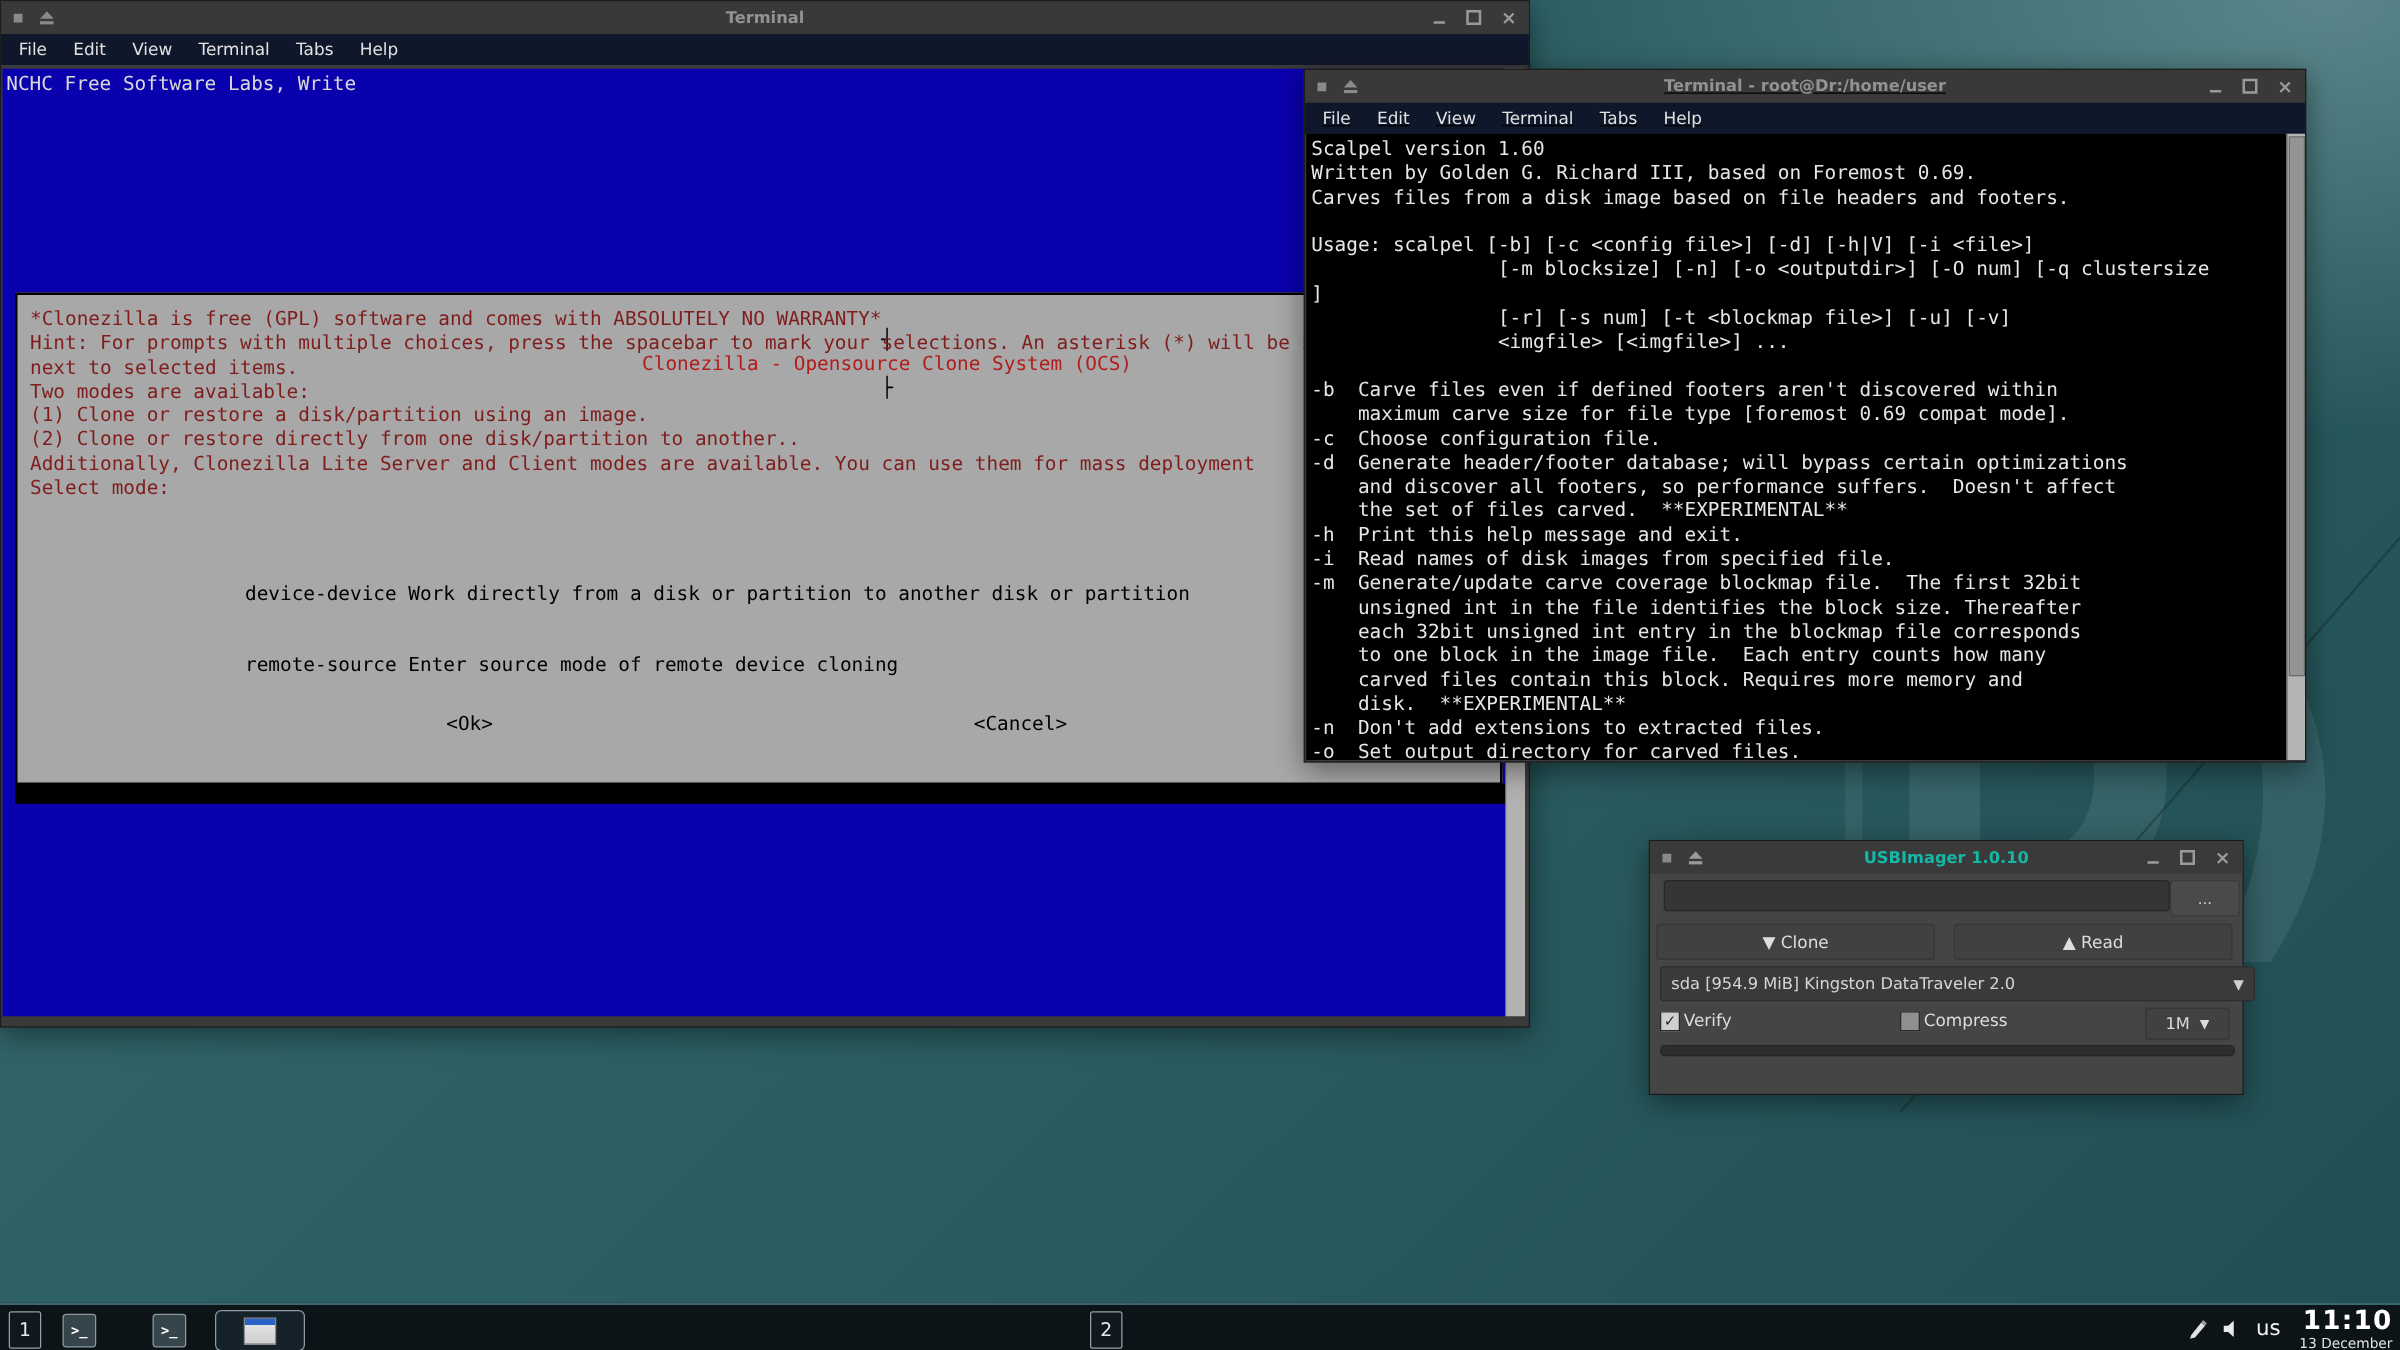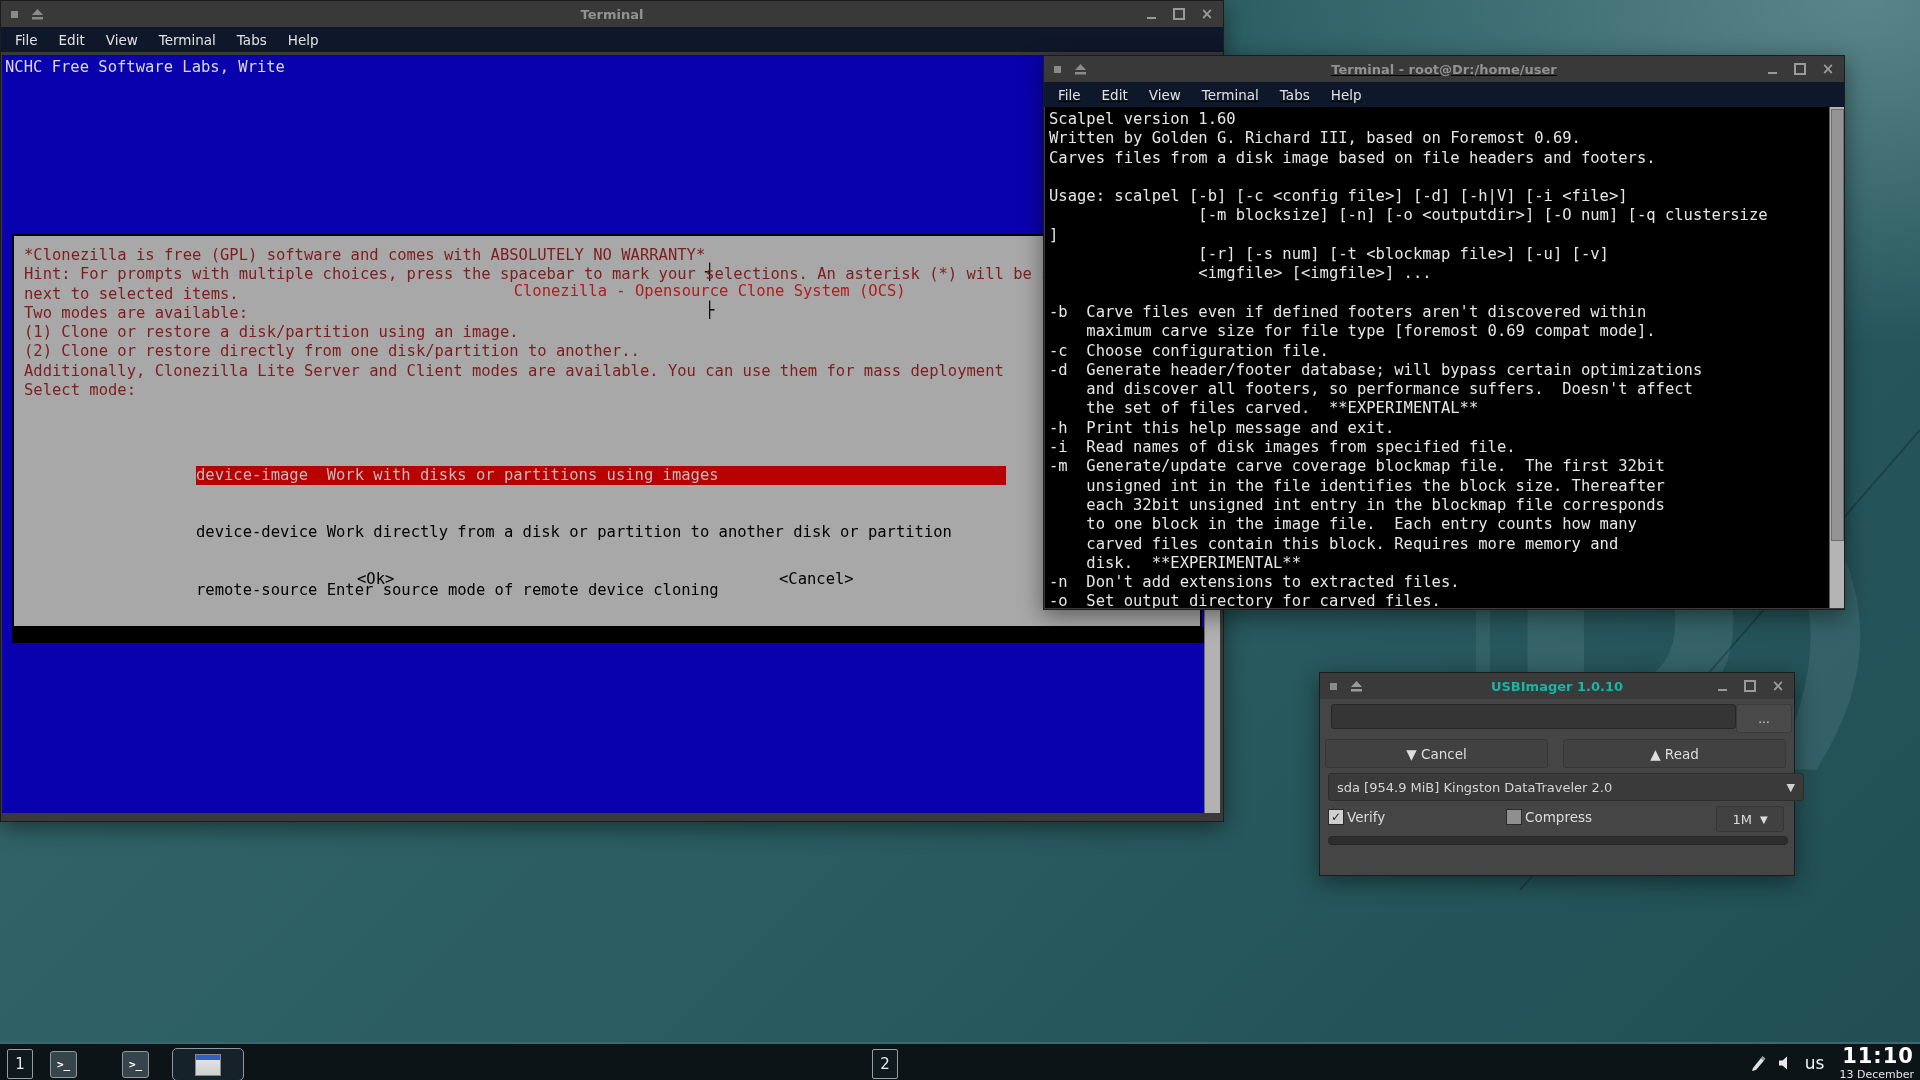--- a/index.html
+++ b/index.html
@@ -62,21 +62,21 @@
   #u-read{left:243px;width:221px;}
   #u-device{position:absolute;left:8px;top:100px;width:458px;height:26px;background:#3a3a3a;border:1px solid #2d2d2d;
     border-radius:3px;color:#d5d5d5;font-size:13px;display:flex;align-items:center;padding:0 8px;cursor:default;}
   #u-device .caret{margin-left:auto;color:#cfcfcf;font-size:11px;}
   .u-check{position:absolute;top:136px;display:flex;align-items:center;gap:3px;color:#dcdcdc;font-size:13.5px;cursor:default;}
   .box{width:14px;height:14px;border:1px solid #2a2a2a;display:flex;align-items:center;justify-content:center;
     font-size:12px;color:#222;font-weight:bold;}
   .box.on{background:#cfcfcf;}
   .box.off{background:#8f8f8f;}
   #u-verify{left:8px;}
-  #u-compress{left:186px;}
+  #u-compress{left:200px;}
   #u-buffer{position:absolute;left:396px;top:133px;width:66px;height:24px;background:#414141;border:1px solid #363636;
     border-radius:3px;color:#dcdcdc;font-size:13px;display:flex;align-items:center;justify-content:center;gap:8px;cursor:default;}
   #u-progress{position:absolute;left:8px;top:163px;width:458px;height:7px;background:#2e2e2e;border-radius:4px;border:1px solid #262626;}
   
   #taskbar{position:absolute;left:0;top:1042px;width:1920px;height:38px;background:#0d1418;border-top:2px solid #3a686e;
     display:flex;align-items:center;}
   .ws-box{position:absolute;top:5px;width:24px;height:28px;border:1px solid #95a0a3;border-radius:2px;color:#e8e8e8;
     font-size:15px;display:flex;align-items:center;justify-content:center;background:#10191e;cursor:default;}
   #ws1{left:7px;}
   #ws2{left:872px;}
@@ -147,21 +147,20 @@
         </div>
         <div id="dialog-body">*Clonezilla is free (GPL) software and comes with ABSOLUTELY NO WARRANTY*
 Hint: For prompts with multiple choices, press the spacebar to mark your selections. An asterisk (*) will be shown
 next to selected items.
 Two modes are available:
 (1) Clone or restore a disk/partition using an image.
 (2) Clone or restore directly from one disk/partition to another..
 Additionally, Clonezilla Lite Server and Client modes are available. You can use them for mass deployment
 Select mode:</div>
         <div id="dialog-menu">
-          <span class="menu-row sel">device-image  Work with disks or partitions using images</span>
           <span class="menu-row">device-device Work directly from a disk or partition to another disk or partition</span>
           <span class="menu-row">remote-source Enter source mode of remote device cloning</span>
           
           
           
         </div>
         <span id="ok-btn">&lt;Ok&gt;</span>
         <span id="cancel-btn">&lt;Cancel&gt;</span>
       </div>
 
@@ -242,21 +241,21 @@
       </div>
       <span class="tb-title active">USBImager 1.0.10</span>
       <div class="tb-ctrls">
         <span class="ctrl ctrl-min"></span>
         <span class="ctrl ctrl-max"></span>
         <span class="ctrl ctrl-close">×</span>
       </div>
     </div>
     <input id="u-input" value="" style="">
     <div id="u-browse">...</div>
-    <div class="u-btn" id="u-write">▼ Cancel</div>
+    <div class="u-btn" id="u-write">▼ Clone</div>
     <div class="u-btn" id="u-read">▲ Read</div>
     <div id="u-device">
       <span>sda [954.9 MiB] Kingston DataTraveler 2.0</span>
       <span class="caret">▼</span>
     </div>
     <div class="u-check" id="u-verify">
       <span class="box on">✓</span>
       <span>Verify</span>
     </div>
     <div class="u-check" id="u-compress">

